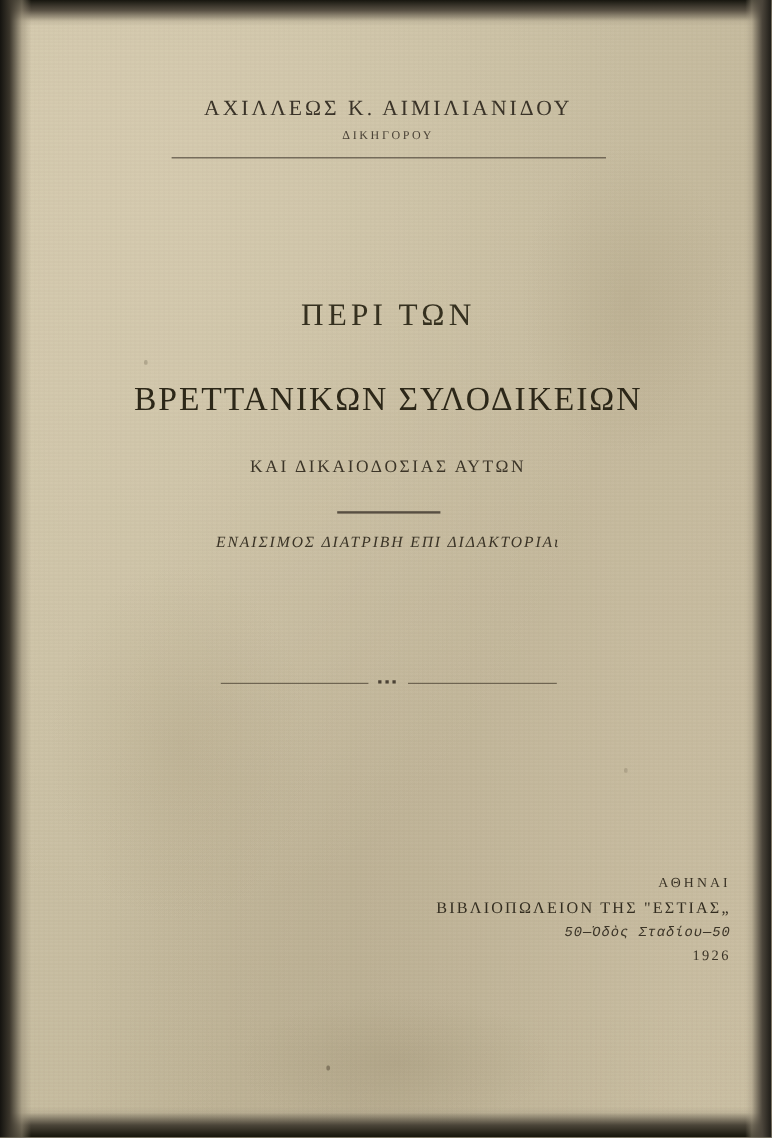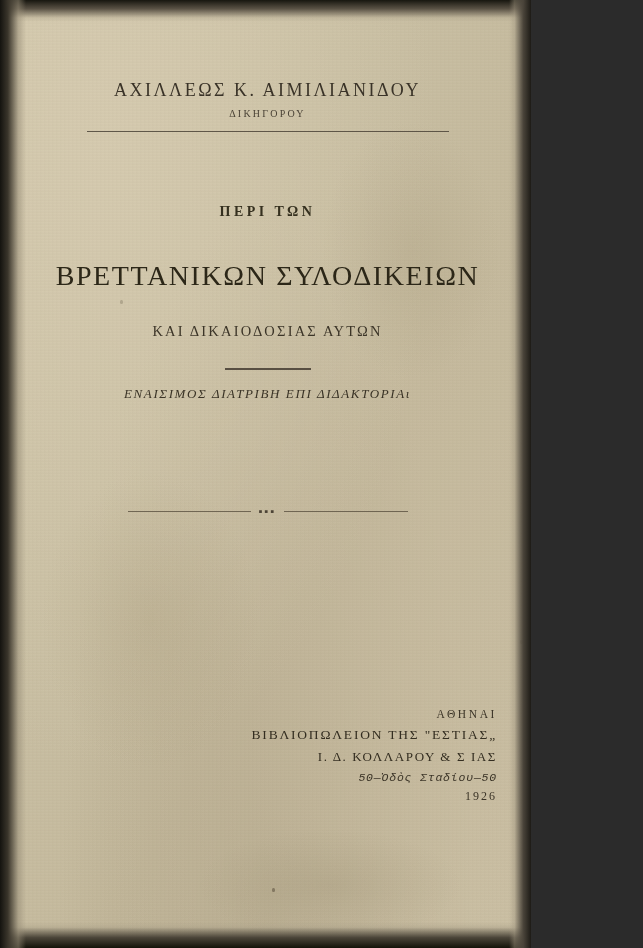--- a/index.html
+++ b/index.html
@@ -9,21 +9,21 @@
   }
   body {
     width: 643px;
     height: 948px;
     overflow: hidden;
     font-family: "Liberation Serif", serif;
   }
 
   #page {
     position: relative;
-    width: 531px;
+    width: 643px;
     height: 948px;
     background: #c9bfa6;
     background-image:
       radial-gradient(ellipse at 20% 15%, rgba(214,203,176,0.85) 0%, rgba(214,203,176,0) 55%),
       radial-gradient(ellipse at 80% 70%, rgba(198,186,158,0.7) 0%, rgba(198,186,158,0) 60%),
       radial-gradient(ellipse at 50% 100%, rgba(168,156,128,0.55) 0%, rgba(168,156,128,0) 55%),
       linear-gradient(120deg, #d2c8ac 0%, #c9bfa3 35%, #c4b99c 60%, #cdc2a6 100%);
     overflow: hidden;
   }
 
@@ -97,25 +97,24 @@
   }
   .rule-top {
     margin: 12px auto 0 auto;
     width: 362px;
     height: 0;
     border-top: 1px solid #4b4337;
     opacity: 0.85;
   }
 
   .title-small {
-    margin-top: 72px;
-    font-size: 14px;
+    margin-top: 116px;
+    font-size: 26px;
     letter-spacing: 3.5px;
     color: #35301f;
-    font-weight: bold;
   }
   .title-main {
     margin-top: 40px;
     font-size: 28px;
     letter-spacing: 1.6px;
     color: #2c2718;
     font-weight: 400;
   }
   .subtitle {
     margin-top: 28px;
@@ -236,21 +235,20 @@
 
     <div class="ornament">
       <span class="line"></span>
       <span class="dots">▪▪▪</span>
       <span class="line"></span>
     </div>
 
     <div class="imprint">
       <div class="city">ΑΘΗΝΑΙ</div>
       <div class="house">ΒΙΒΛΙΟΠΩΛΕΙΟΝ ΤΗΣ "ΕΣΤΙΑΣ„</div>
-      <div class="publisher">Ι. Δ. ΚΟΛΛΑΡΟΥ &amp; Σ ΙΑΣ</div>
       <div class="address">50—Ὁδὸς Σταδίου—50</div>
       <div class="year">1926</div>
     </div>
 
   </div>
 
   <div class="speck" style="left:272px; top:888px;"></div>
   <div class="speck" style="left:120px; top:300px; opacity:0.5;"></div>
   <div class="speck" style="left:520px; top:640px; opacity:0.4;"></div>
 

